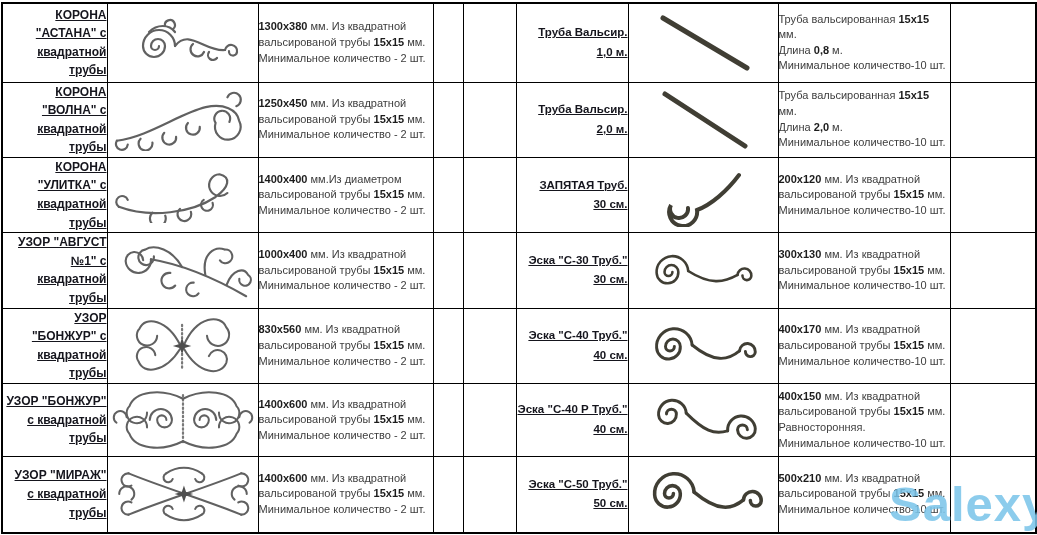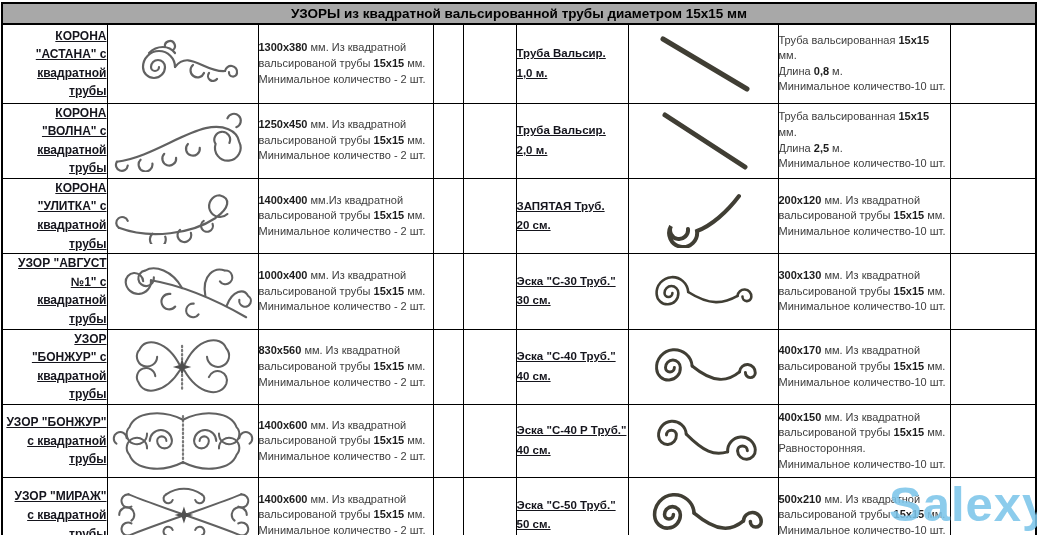--- a/index.html
+++ b/index.html
@@ -5,21 +5,21 @@
   html,body{margin:0;padding:0;background:#fff;}
   .page{position:relative;width:1037px;height:535px;background:#fff;overflow:hidden;
         font-family:"Liberation Sans",sans-serif;}
   table.grid{border-collapse:collapse;table-layout:fixed;position:absolute;left:1px;top:2px;
         width:1034px;border:2px solid #000;}
   table.grid td{border:1px solid #000;padding:0;overflow:hidden;vertical-align:middle;}
   tr.hdr td{background:#a8a8a8;text-align:center;font-weight:bold;font-size:13.5px;color:#000;
         height:19px;border-bottom:2px solid #000;}
   td.name{font-weight:bold;font-size:12px;text-align:right;text-decoration:underline;
         white-space:pre-line;color:#15151d;line-height:1.55;}
-  td.name2{font-weight:bold;font-size:11.5px;text-align:left;text-decoration:underline;
+  td.name2{font-weight:bold;font-size:11.5px;text-align:right;text-decoration:underline;
         white-space:pre-line;color:#15151d;line-height:1.7;}
   td.desc{font-size:11px;color:#3d3d3d;padding-left:9px;padding-right:2px;line-height:1.42;}
   td.desc b{color:#1c1c1c;}
   td.imgc{text-align:center;}
   svg{display:block;margin:0 auto;}
   .orn path{fill:none;stroke:#616161;stroke-width:2.2;stroke-linecap:round;}
   .orn path.star{fill:#4f4f4f;stroke:none;}
   .orn path.beads{stroke-width:2.4;stroke-dasharray:1.5,3;opacity:.85;}
   .dark path{fill:none;stroke:#403e34;stroke-linecap:round;}
   .watermark{position:absolute;left:889px;top:480px;font-size:49px;font-weight:bold;
@@ -35,23 +35,20 @@
         <col style="width:151px">
         <col style="width:175px">
       <col style="width:30px">
         <col style="width:53px">
         <col style="width:112px">
       <col style="width:150px">
         <col style="width:172px">
         <col style="width:86px">
     </colgroup>
     <tbody>
-        <tr class="hdr">
-      <td colspan="9">УЗОРЫ из квадратной вальсированной трубы диаметром 15х15 мм</td>
-    </tr>
 
     <tr style="height:79px">
       <td class="name">КОРОНА
 "АСТАНА" с
 квадратной
 трубы</td>
       <td class="imgc">
         <svg class="orn" width="140" height="62" viewBox="0 0 140 62">
           <path d="M62,34 a16,16 0 1 0 -32,0 a11,11 0 1 0 22,0 a7,7 0 1 0 -14,0 a4,4 0 1 0 8,0"></path>
           <path d="M62,34 C76,16 92,40 112,38"></path>
@@ -110,49 +107,49 @@
       <td class="name2">Труба Вальсир.
 2,0 м.</td>
       <td class="imgc">
         <svg class="dark" width="148" height="64" viewBox="0 0 148 64">
           <path d="M36,6 L116,58" stroke-width="5"></path>
           <path d="M40,10 L112,54" stroke="#8a8776" stroke-width="1.2" stroke-dasharray="2,5"></path>
         </svg>
       </td>
       <td class="desc">
             <div><span>Труба вальсированная </span><b>15х15</b><span> мм.</span></div>
-            <div><span>Длина </span><b>2,5</b><span> м.</span></div>
+            <div><span>Длина </span><b>2,0</b><span> м.</span></div>
             <div><span>Минимальное количество-10 шт.</span></div>
           </td>
       <td></td>
     </tr>
 
     <tr style="height:69px">
       <td class="name">КОРОНА
 "УЛИТКА" с
 квадратной
 трубы</td>
       <td class="imgc">
         <svg class="orn" width="148" height="56" viewBox="0 0 150 56">
           <path d="M10,40 C42,52 84,46 108,30 C122,20 124,10 112,7 a11,11 0 1 0 8,19"></path>
           <path d="M10,40 a6,6 0 1 1 9,-7"></path>
           <path d="M44,46 a8,8 0 1 0 13,3"></path>
           <path d="M72,42 a7,7 0 1 0 11,3"></path>
           <path d="M96,33 a6,6 0 1 0 9,3"></path>
         </svg>
       </td>
       <td class="desc">
-            <div><b>1400х400</b><span> мм.Из квадратной</span></div>
+            <div><b>1400х400</b><span> мм.Из диаметром</span></div>
             <div><span>вальсированой трубы </span><b>15х15</b><span> мм.</span></div>
             <div><span>Минимальное количество - 2 шт.</span></div>
           </td>
       <td></td>
       <td></td>
       <td class="name2">ЗАПЯТАЯ Труб.
-20 см.</td>
+30 см.</td>
       <td class="imgc">
         <svg class="dark" width="120" height="64" viewBox="0 0 120 64">
           <path d="M96,12 C84,28 68,42 54,47 a14,14 0 1 1 -26,-5 a9,9 0 1 0 17,3" stroke-width="4"></path>
         </svg>
       </td>
       <td class="desc">
             <div><b>200х120</b><span> мм.  Из квадратной</span></div>
             <div><span>вальсированой трубы </span><b>15х15</b><span> мм.</span></div>
             <div><span>Минимальное количество-10 шт.</span></div>
           </td>

